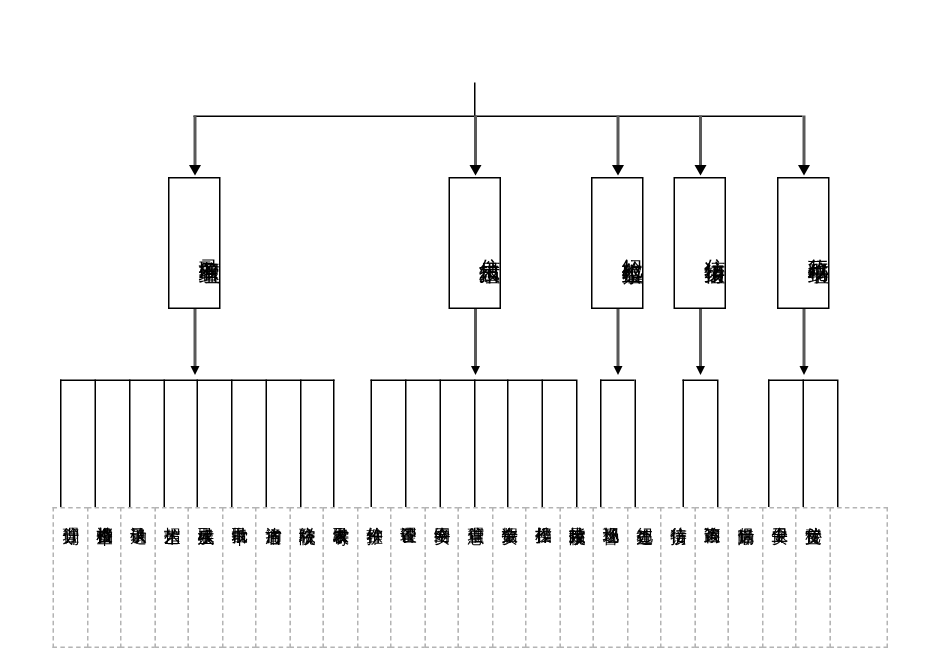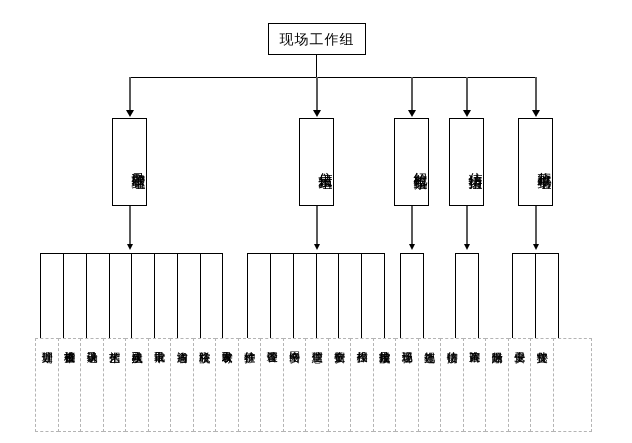--- a/index.html
+++ b/index.html
@@ -79,21 +79,20 @@
     border-left:3px solid transparent;
     border-right:3px solid transparent;
     border-top:6px solid #000;
   }
 </style>
 </head>
 <body>
 
 <div id="chart">
 
-  <div class="node root" style="left:268px;top:23px;width:98px;height:32px;">现场工作组</div>
 
   <div class="vline" style="left:316px;top:55px;height:23px;"></div>
 
   <div class="hline" style="left:129px;top:77px;width:406px;"></div>
 
   <div class="vthick" style="left:129px;top:77px;height:34px;"></div>
   <div class="arrow" style="left:126px;top:110px;"></div>
 
   <div class="vthick" style="left:316px;top:77px;height:34px;"></div>
   <div class="arrow" style="left:313px;top:110px;"></div>

